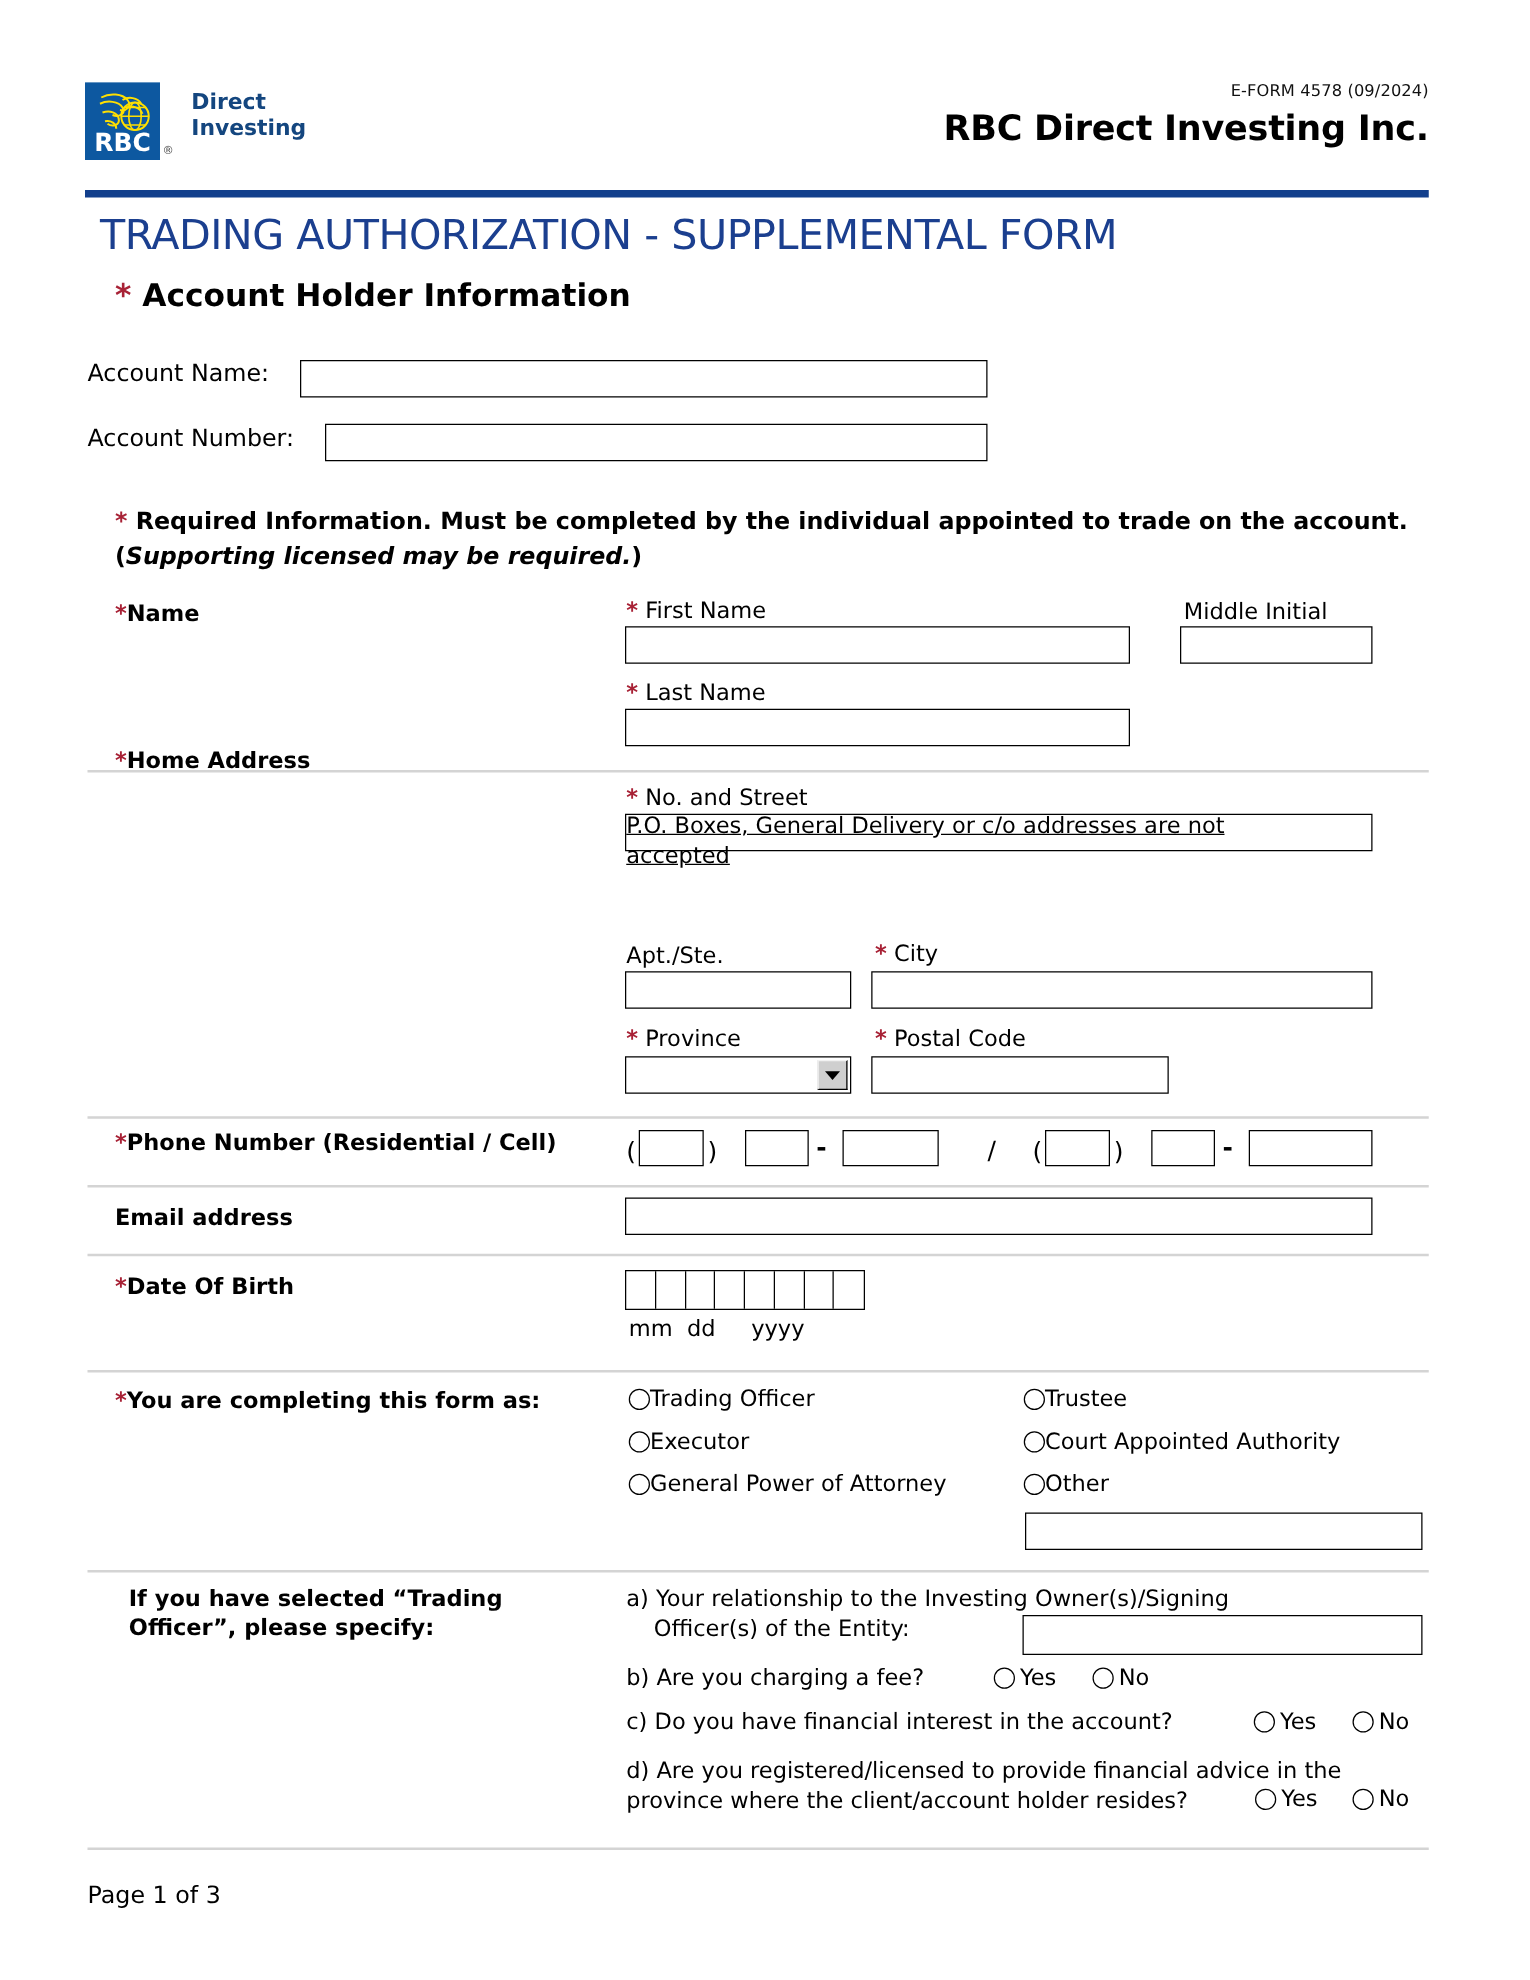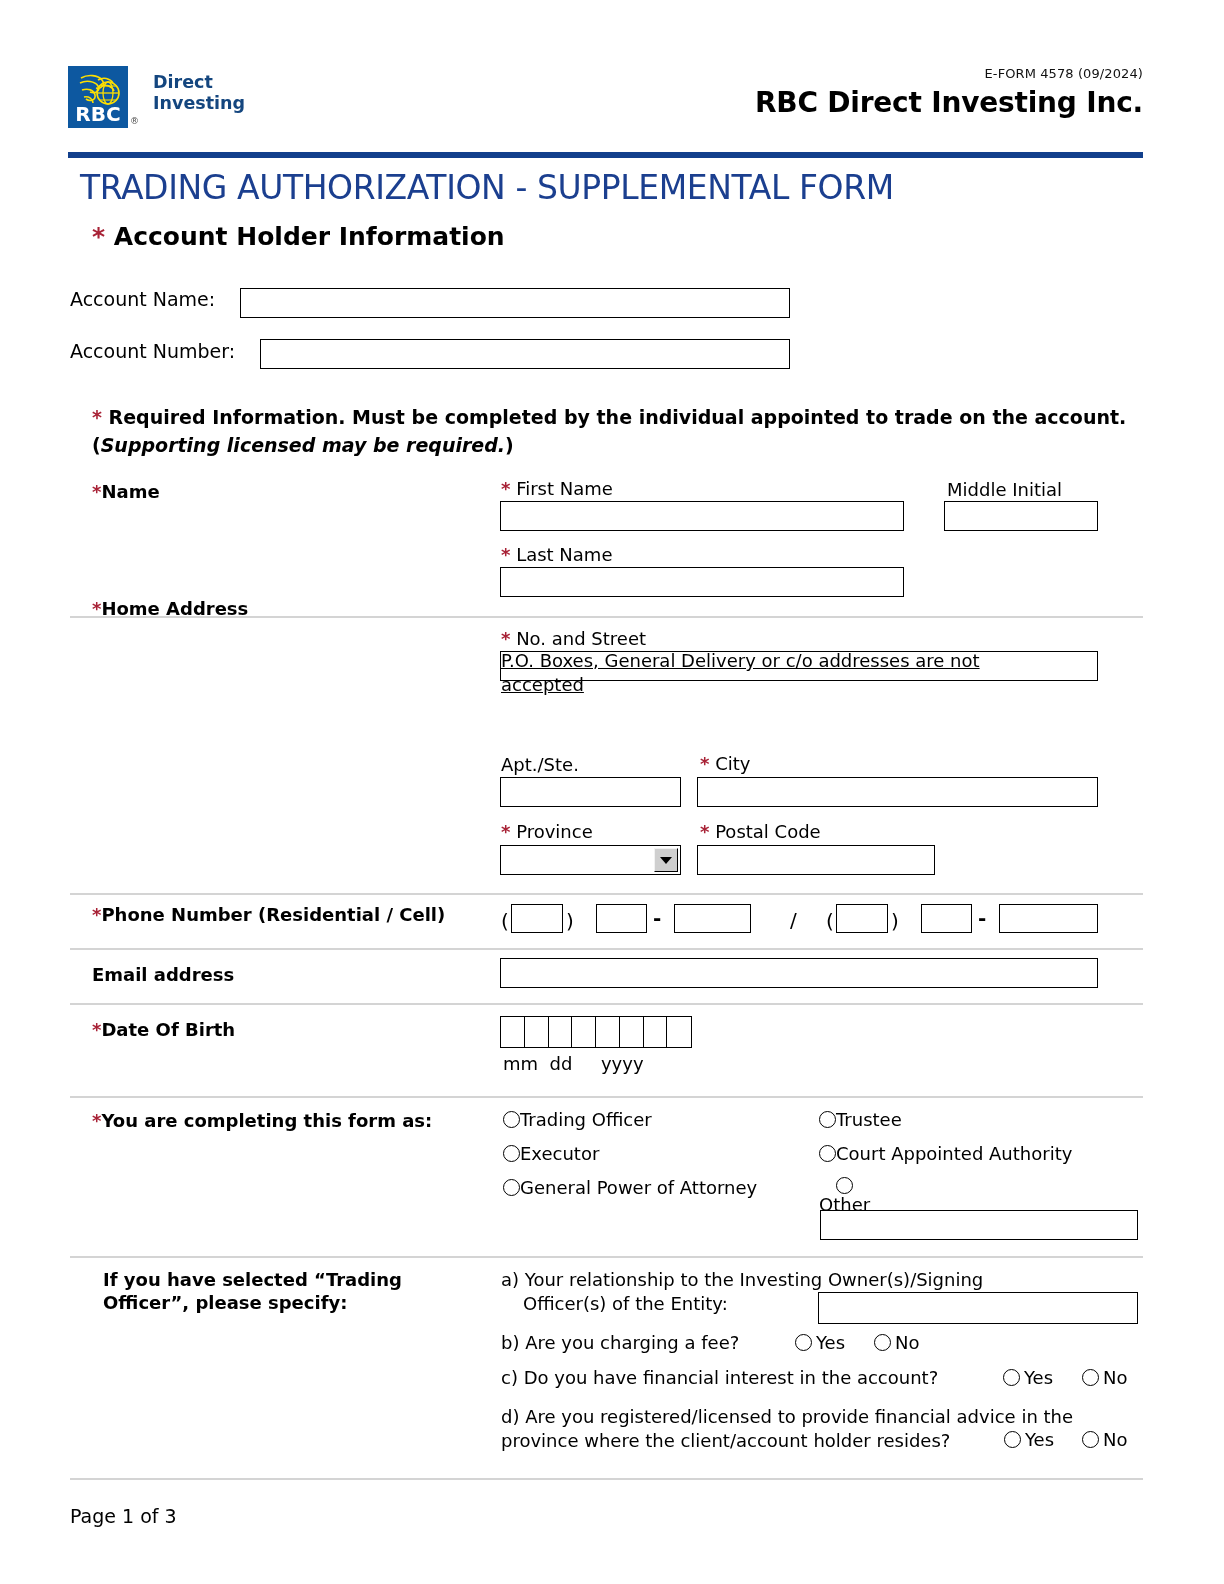--- a/index.html
+++ b/index.html
@@ -465,21 +465,21 @@
   </div>
 
   <div class="radio-opt" style="left:819px;top:1109px;">
     <span class="radio"></span>
     <span class="lbl">Trustee</span>
   </div>
   <div class="radio-opt" style="left:819px;top:1143px;">
     <span class="radio"></span>
     <span class="lbl">Court Appointed Authority</span>
   </div>
-  <div class="radio-opt" style="left:819px;top:1177px;flex-direction:column;">
+  <div class="radio-opt" style="left:819px;top:1177px;">
     <span class="radio"></span>
     <span class="lbl">Other</span>
   </div>
   <div class="inbox" style="left:820px;top:1210px;width:318px;height:30px;"></div>
 
   <div class="divider" style="top:1256px;"></div>
 
   <div class="row-label" style="left:103px;top:1268px;width:360px;">
     <div>If you have selected “Trading</div>
     <div>Officer”, please specify:</div>

